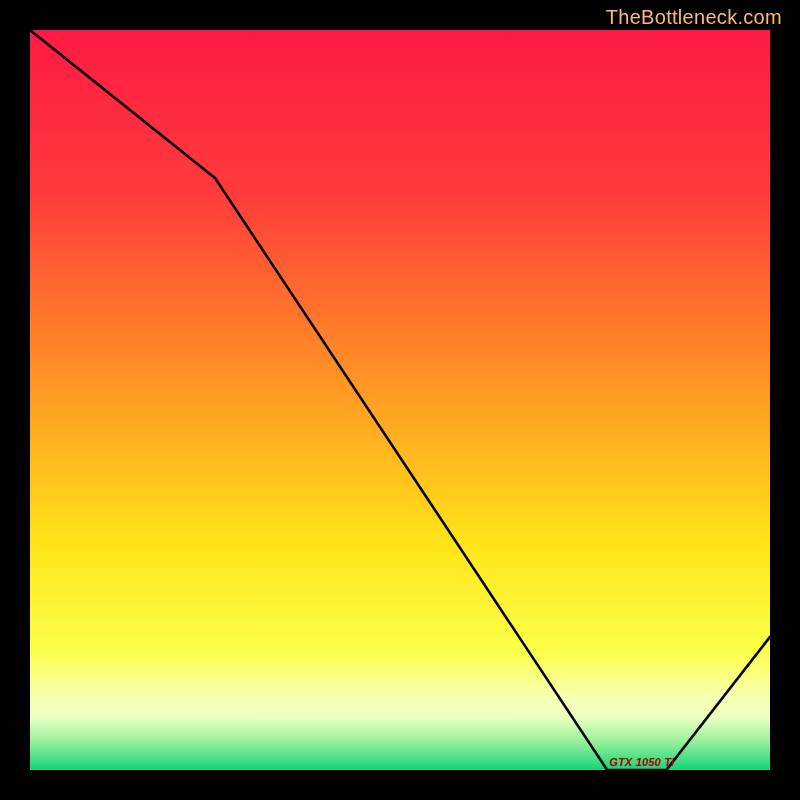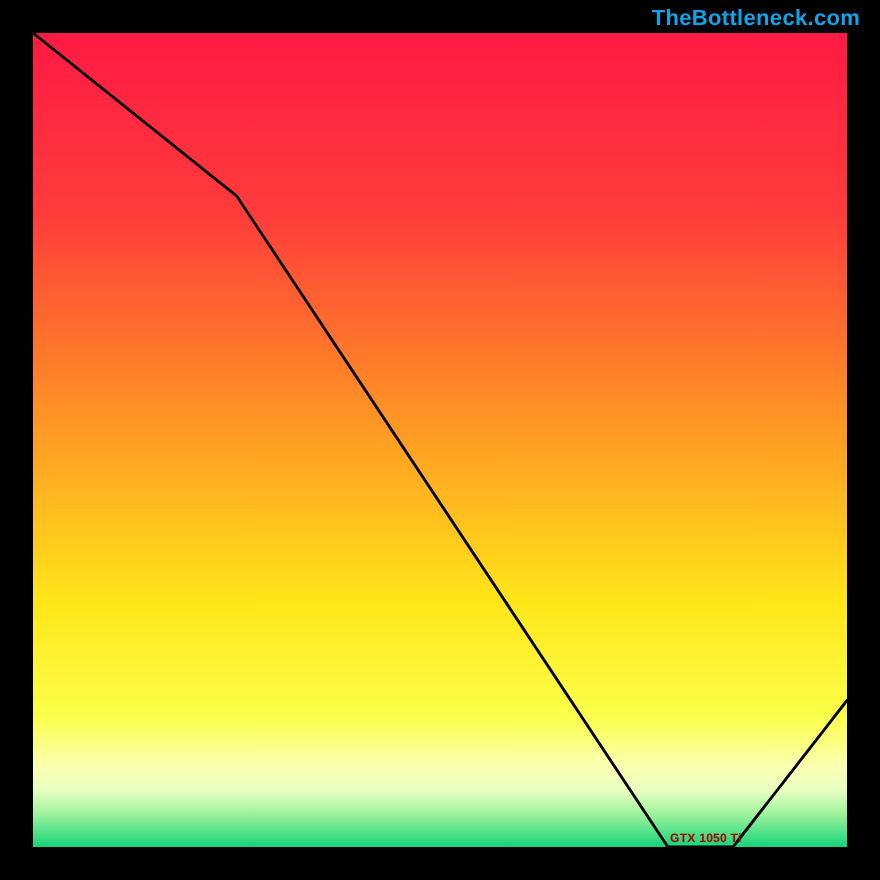--- a/index.html
+++ b/index.html
@@ -13,23 +13,23 @@
   }
   .container {
     position: relative;
     width: 800px;
     height: 800px;
   }
   .watermark {
     position: absolute;
     top: 6px;
     right: 18px;
-    color: #0ea5e9;
+    color: #fdba74;
     font-size: 20px;
-    font-weight: 700;
+    font-weight: 400;
     letter-spacing: 0.3px;
     z-index: 10;
   }
   .plot-area {
     position: absolute;
     left: 30px;
     top: 30px;
     width: 740px;
     height: 740px;
   }
@@ -76,15 +76,15 @@
             <stop offset="100%" stop-color="#15d47a"></stop>
           </linearGradient>
       </defs>
       <rect x="0" y="0" width="740" height="740" fill="url(#bg-grad)"></rect>
     </svg>
 
     <svg class="curve" viewBox="0 0 740 740" preserveAspectRatio="none">
       <polyline id="curve-poly" fill="none" stroke="#000" stroke-width="2.6" stroke-linejoin="round" stroke-linecap="round" points="0.0,0.0 185.0,148.0 577.2,740.0 636.4,740.0 740.0,606.8"></polyline>
     </svg>
 
-    <div class="marker-label" id="marker-label" style="left: 579.2px; top: 726px;">GTX 1050 Ti</div>
+    <div class="marker-label" id="marker-label" style="left: 579.2px; top: 726px; font-style: italic;">GTX 1050 Ti</div>
   </div>
 </div>
 
 </body></html>

